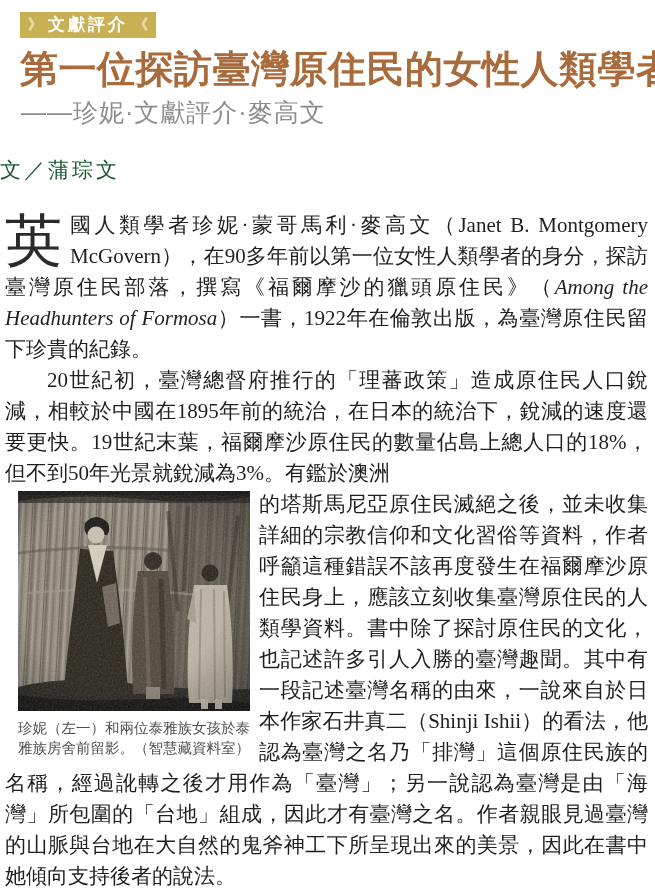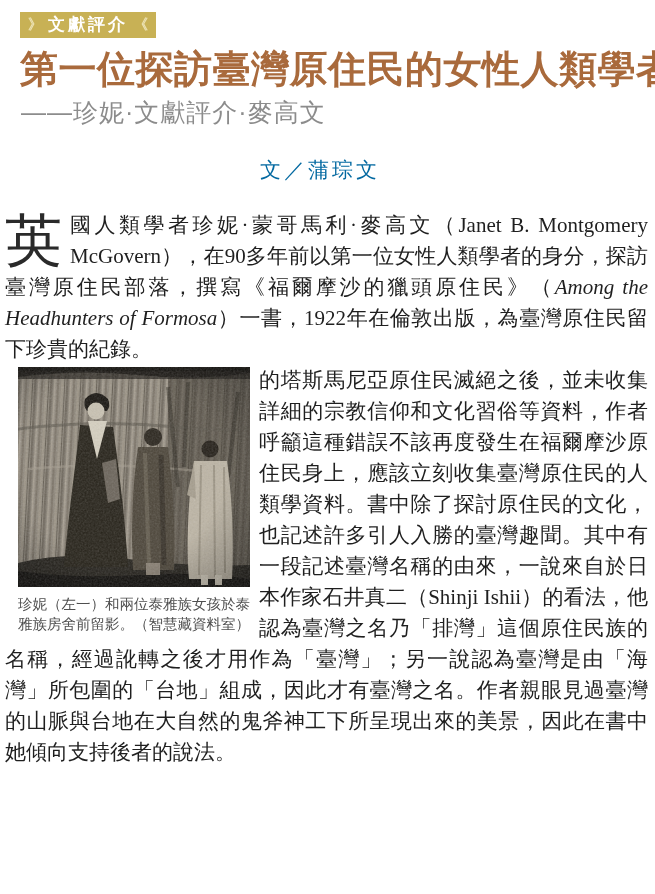--- a/index.html
+++ b/index.html
@@ -57,25 +57,25 @@
     margin: 4px 20px 0 21px;
     font-family: "Liberation Sans", "DejaVu Sans", sans-serif;
     font-size: 25px;
     line-height: 32px;
     font-weight: 500;
     color: #8c8c8c;
     letter-spacing: 1px;
   }
   .byline {
     margin: 28px 15px 0 0;
-    text-align: center;
+    text-align: left;
     font-size: 21px;
     line-height: 28px;
     letter-spacing: 3px;
-    color: #0369a1;
+    color: #14532d;
   }
   
   .body-text {
     margin: 26px 7px 0 5px;
     font-size: 21px;
     line-height: 31px;
     text-align: justify;
     color: #1f1f1f;
   }
   .para { margin: 0; text-indent: 2em; }
@@ -123,20 +123,21 @@
 
   <div class="subtitle">——珍妮·文獻評介·麥高文</div>
 
   <div class="byline">文／蒲琮文</div>
 
   <div class="body-text">
 
     <p class="para first"><span class="dropcap">英</span><span>國人類學者珍妮·蒙哥馬利·麥高文（Janet B. Montgomery McGovern），在90多年前以第一位女性人類學者的身分，探訪臺灣原住民部落，撰寫《福爾摩沙的獵頭原住民》（</span><span class="en-italic">Among the Headhunters of Formosa</span><span>）一書，1922年在倫敦出版，為臺灣原住民留下珍貴的紀錄。</span></p>
 
 
+    <p class="para"><span>20世紀初，臺灣總督府推行的「理蕃政策」造成原住民人口銳減，相較於中國在1895年前的統治，在日本的統治下，銳減的速度還要更快。19世紀末葉，福爾摩沙原住民的數量佔島上總人口的18%，但不到50年光景就銳減為3%。有鑑於澳洲</span></p>
 
     <p class="para cont"><span class="figure">
           <svg width="232" height="220" viewBox="0 0 232 220" xmlns="http://www.w3.org/2000/svg" role="img">
       <defs>
         <pattern id="thatch" width="16" height="64" patternUnits="userSpaceOnUse" patternTransform="rotate(3)">
           <rect width="16" height="64" fill="#8f887c"></rect>
           <rect x="1" width="2.5" height="64" fill="#6f685d"></rect>
           <rect x="5" width="1.5" height="64" fill="#a79f91"></rect>
           <rect x="8" width="2" height="64" fill="#7c7468"></rect>
           <rect x="12" width="2.5" height="64" fill="#9c9486"></rect>

